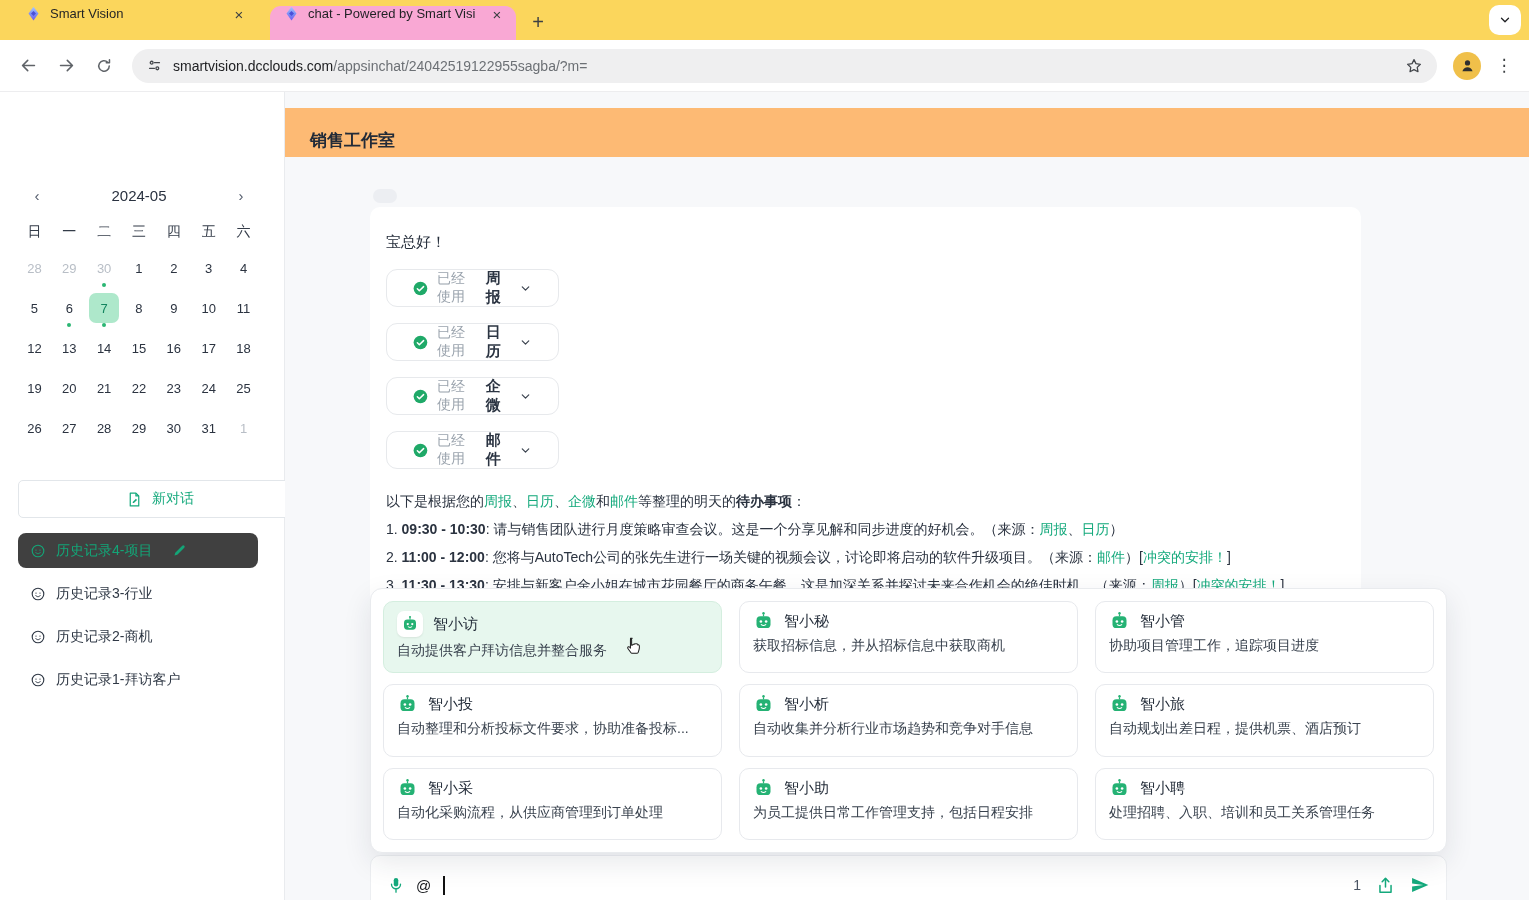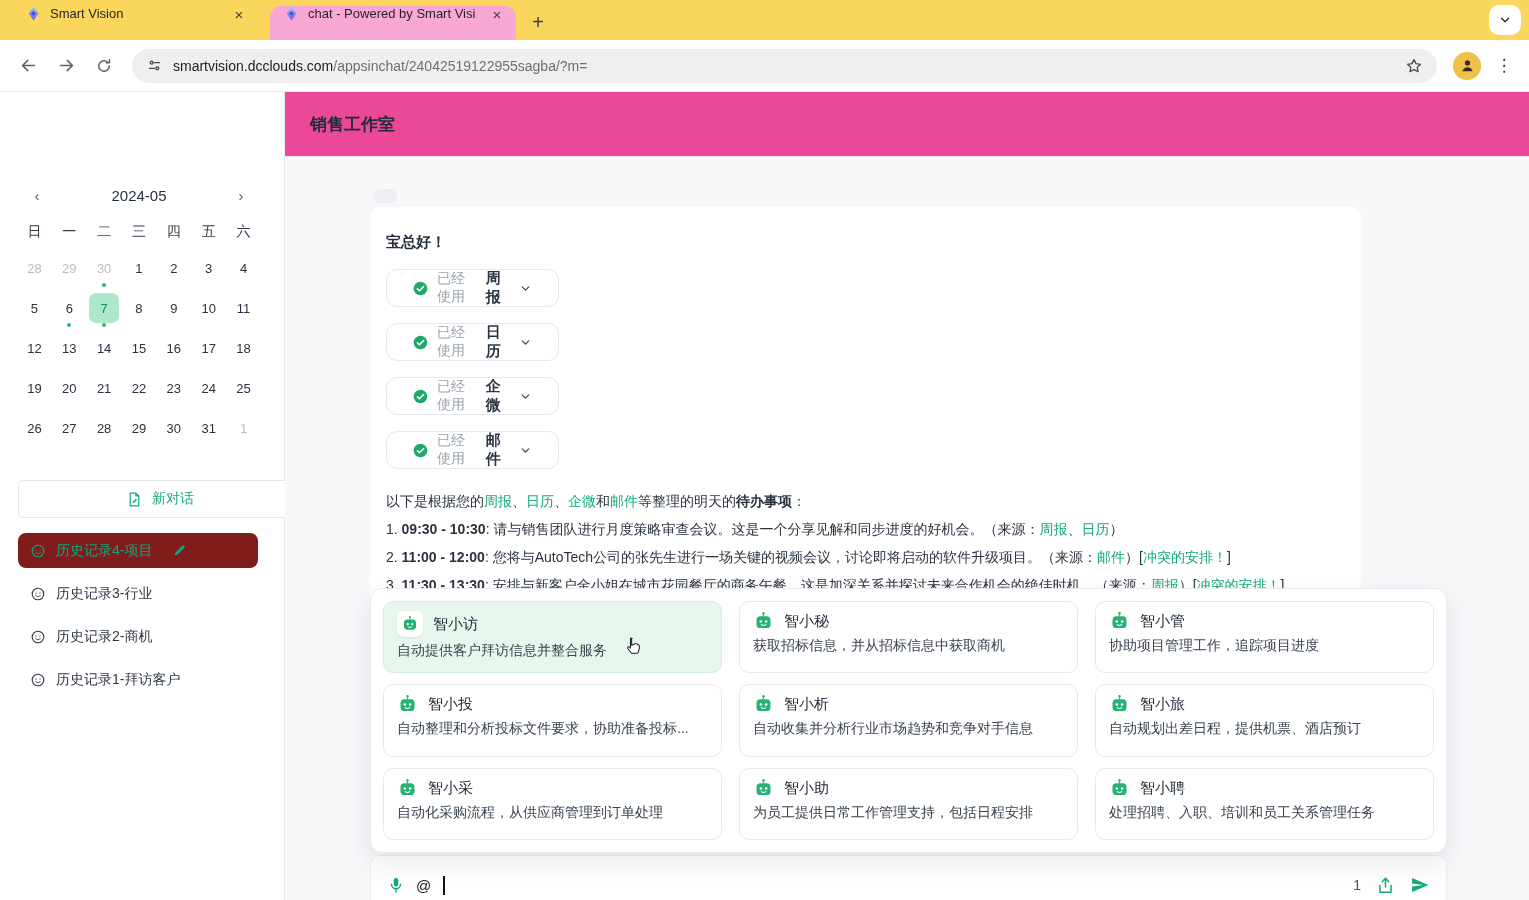--- a/index.html
+++ b/index.html
@@ -65,35 +65,35 @@
   .day.sel .num{background:#aee8cb;color:#13855f}
   .day .dot{position:absolute;bottom:1px;left:50%;margin-left:-2px;width:4px;height:4px;
             border-radius:50%;background:#2bb673}
 
   .new-chat{position:absolute;top:388px;left:18px;width:284px;height:38px;border:1px solid #e2e6ea;
             border-radius:5px;display:flex;align-items:center;justify-content:center;gap:9px;
             color:var(--accent);font-size:14px;background:#fff;cursor:pointer}
   .history{position:absolute;top:441px;left:18px;width:240px}
   .hist-item{height:35px;margin-bottom:8px;display:flex;align-items:center;gap:10px;
              padding:0 12px;border-radius:8px;font-size:14px;color:#2f3845;cursor:pointer}
-  .hist-item.active{background:#7f1d1d;color:#13a577}
+  .hist-item.active{background:#404040;color:#13a577}
   .hist-item .pencil{margin-left:10px;color:#13a577}
 
   
   .main{position:absolute;left:285px;top:0;right:0;bottom:0}
-  .main-header{position:absolute;top:0;left:0;right:0;height:65px;background:#ec4899;
+  .main-header{position:absolute;top:16px;left:0;right:0;height:65px;background:#fdba74;
                border-bottom:1px solid #e9ebee;display:flex;align-items:center;padding-left:25px}
   .page-title{font-size:17px;font-weight:bold;color:#222b38}
   .chat{position:absolute;top:65px;left:0;right:0;bottom:0;background:var(--bg)}
 
   .msg-tail{position:absolute;left:88px;top:32px;width:24px;height:14px;background:#eceef2;
             border-radius:7px}
   .msg-card{position:absolute;left:85px;top:50px;width:991px;height:440px;background:#fff;
             border-radius:10px;padding:20px 16px;overflow:hidden}
-  .greeting{font-size:15px;font-weight:bold;color:#242d3a;margin:6px 0 17px}
+  .greeting{font-size:15px;font-weight:normal;color:#242d3a;margin:6px 0 17px}
   .tool-btn{display:flex;align-items:center;width:173px;height:38px;border:1px solid #e7e9ec;
             border-radius:11px;padding:0 26px;gap:9px;margin-bottom:16px;background:#fff;cursor:pointer}
   .tool-btn .used{color:var(--gray);font-size:14px}
   .tool-btn .tname{font-weight:bold;color:#2b3442;font-size:15px}
   .tool-btn .chev{color:#3a424e;margin-left:3px}
   .rich{font-size:14px;line-height:28px;color:#2b3340}
   .rich p{margin:0}
   .rich .intro{margin-top:18px}
   .lnk{color:var(--accent);cursor:pointer}
 

